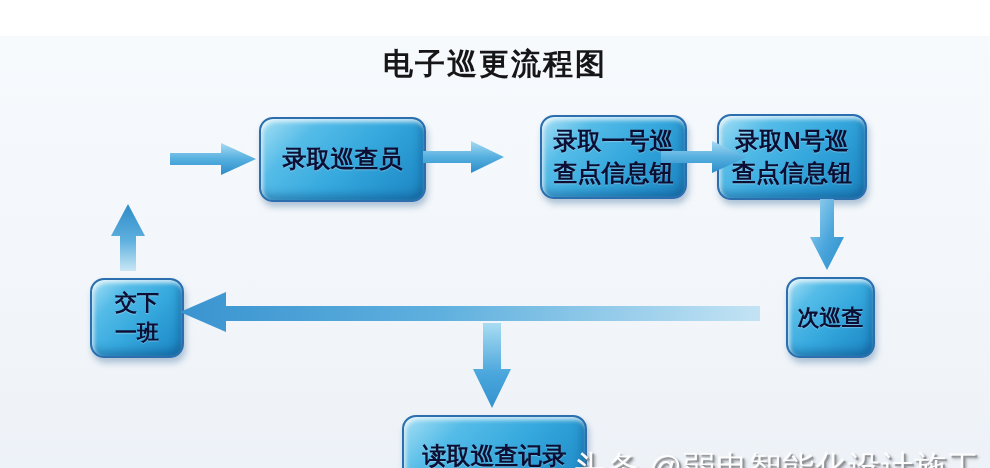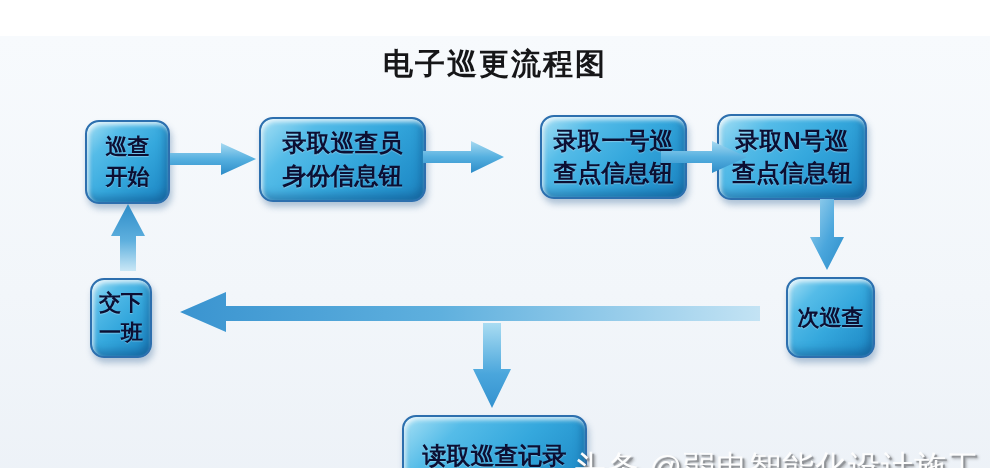--- a/index.html
+++ b/index.html
@@ -45,21 +45,21 @@
   .node .line { white-space: nowrap; }
   .fs22 { font-size: 22px; }
   .fs24 { font-size: 24px; }
 
   
   #node-start         { left: 85px;  top: 84px;  width: 85px;  height: 84px; }
   #node-officer       { left: 259px; top: 81px;  width: 167px; height: 85px; text-align: right; }
   #node-point1        { left: 540px; top: 79px;  width: 147px; height: 84px; }
   #node-pointn        { left: 717px; top: 78px;  width: 150px; height: 86px; }
   #node-end           { left: 786px; top: 241px; width: 89px;  height: 81px; }
-  #node-handover      { left: 90px;  top: 242px; width: 62px;  height: 80px; text-align: right; }
+  #node-handover      { left: 90px;  top: 242px; width: 94px;  height: 80px; text-align: right; }
   #node-read          { left: 402px; top: 379px; width: 185px; height: 83px; }
 
   .arrow { position: absolute; }
   #arrow-a-b   { left: 170px; top: 102px; }
   #arrow-b-c   { left: 423px; top: 101px; }
   #arrow-c-d   { left: 661px; top: 100px; }
   #arrow-d-e   { left: 808px; top: 163px; }
   #arrow-e-f   { left: 180px; top: 254px; }
   #arrow-down  { left: 470px; top: 287px; }
   #arrow-f-a   { left: 110px; top: 168px; }
@@ -74,28 +74,23 @@
     text-shadow: 2px 2px 1px #8f9296, 3px 3px 3px rgba(60,60,60,0.45);
   }
 </style>
 </head>
 <body>
 
 <div class="canvas">
 
   <div class="title">电子巡更流程图</div>
 
-  <div class="node fs22" id="node-start">
-    <span class="line">巡查</span>
-    <span class="line">开始</span>
-  </div>
 
   <div class="node fs24" id="node-officer">
     <span class="line">录取巡查员</span>
-    <span class="line">身份信息钮</span>
   </div>
 
   <div class="node fs24" id="node-point1">
     <span class="line">录取一号巡</span>
     <span class="line">查点信息钮</span>
   </div>
 
   <div class="node fs24" id="node-pointn">
     <span class="line">录取N号巡</span>
     <span class="line">查点信息钮</span>

